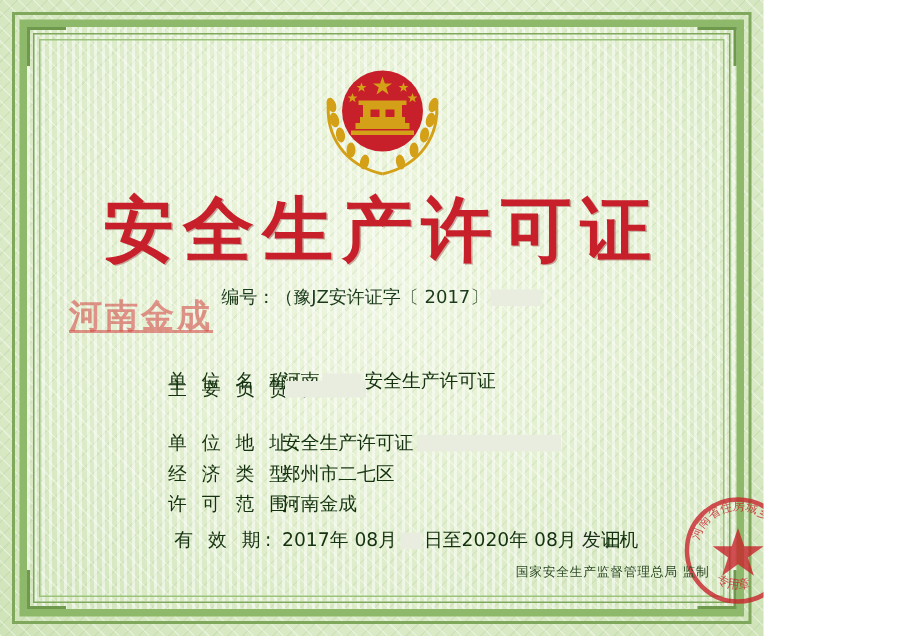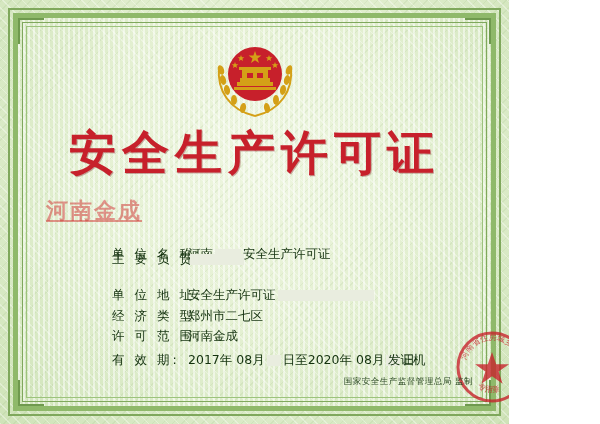--- a/index.html
+++ b/index.html
@@ -174,20 +174,21 @@
     left: 112px;
     top: 352px;
     font-size: 12.5px;
     color: #14320f;
     white-space: nowrap;
   }
   .validity .label {
     display: inline-block;
     width: 76px;
     letter-spacing: 3px;
+    text-align: center;
   }
 
   
   .issuer {
     position: absolute;
     left: 388px;
     top: 352px;
     font-size: 12.5px;
     color: #14320f;
     white-space: nowrap;
@@ -277,20 +278,23 @@
         <polygon points="60,15 60.9,17.3 63.3,17.3 61.4,18.8 62.1,21.1 60,19.7 57.9,21.1 58.6,18.8 56.7,17.3 59.1,17.3"></polygon>
         <polygon points="66,22 66.9,24.3 69.3,24.3 67.4,25.8 68.1,28.1 66,26.7 63.9,28.1 64.6,25.8 62.7,24.3 65.1,24.3"></polygon>
       </g>
     </svg>
   </div>
 
   <div class="title">安全生产许可证</div>
 
   <div class="watermark">河南金成</div>
 
+  <div class="serial-row">
+    <span>编号：</span><span>（豫JZ安许证字〔 2017〕</span><span class="redacted"></span>
+  </div>
 
   <div class="fields">
     <div class="field">
       <span class="label">单 位 名 称:</span><span class="value">河南</span><span class="blank" style="width:26px"></span><span class="value">安全生产许可证</span>
     </div>
     <div class="field">
       <span class="label">主 要 负 责 人:</span><span class="blank" style="width:54px"></span>
     </div>
     <div class="field">
       <span class="label">单 位 地 址:</span><span class="value">安全生产许可证</span><span class="blank" style="width:96px"></span>

